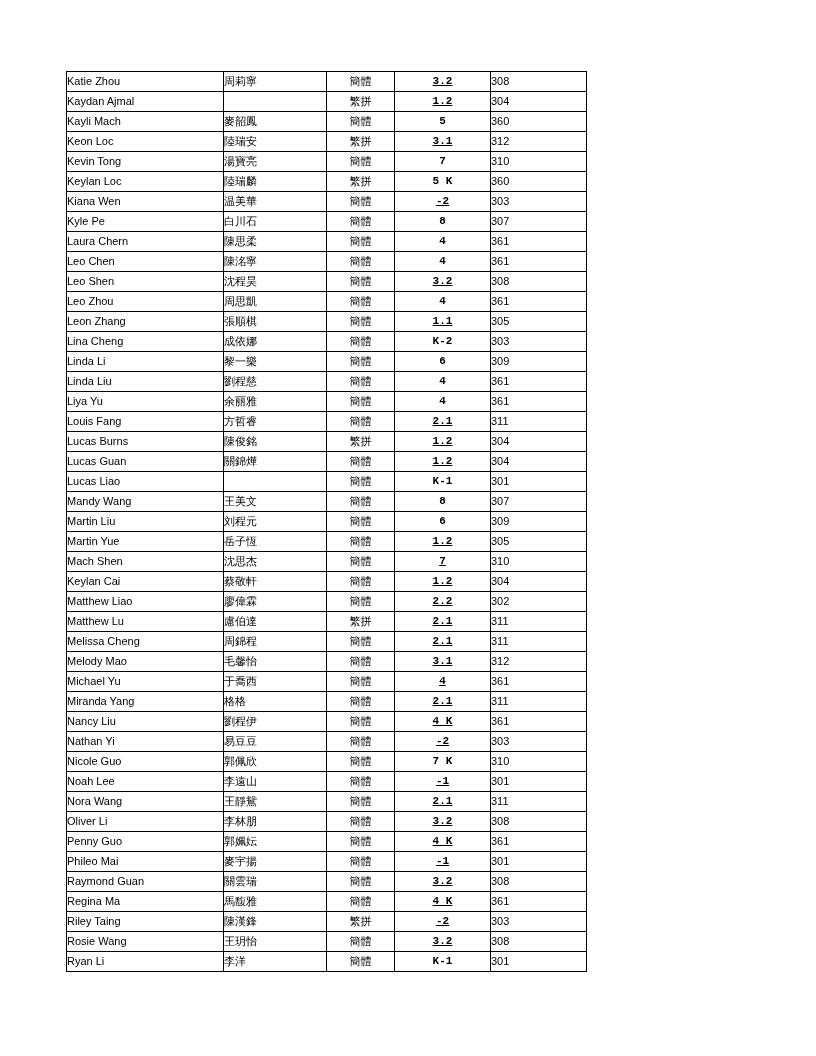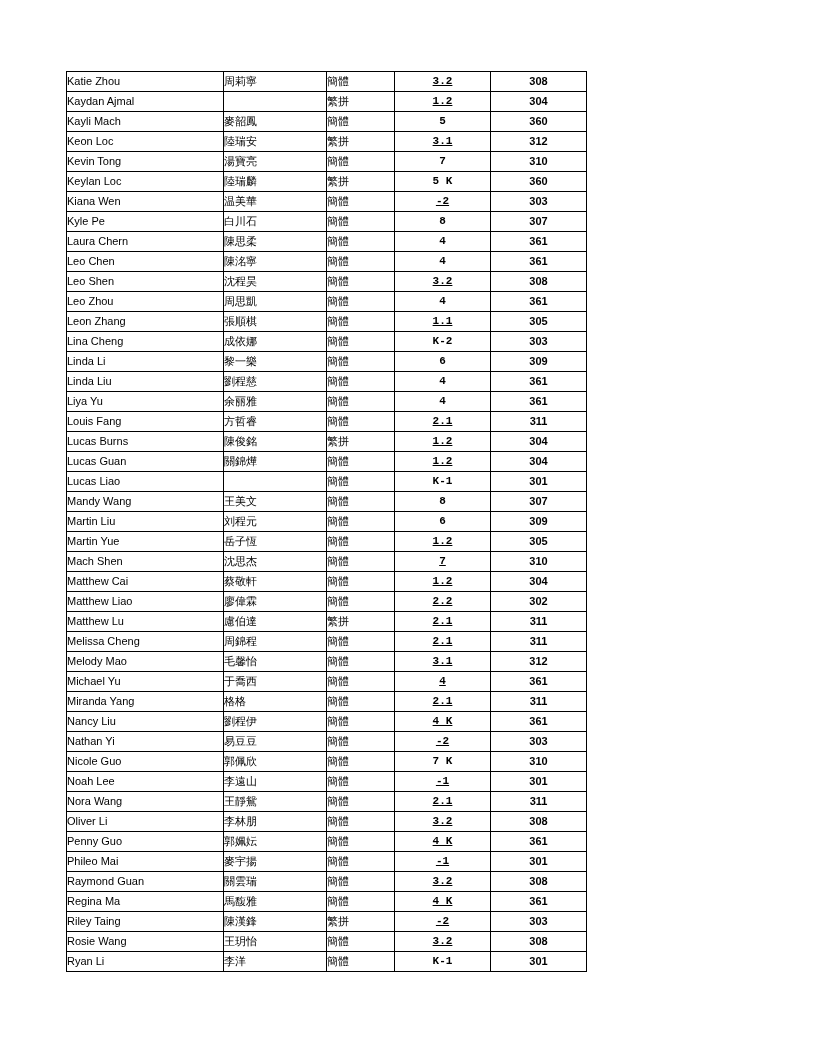--- a/index.html
+++ b/index.html
@@ -52,35 +52,36 @@
     margin-left: 46px;
   }
   td.cn {
     padding-left: 5px;
     font-family: "DejaVu Sans", sans-serif;
     font-size: 12.5px;
     color: #000000;
     margin-left: 40px;
   }
   td.type {
+    text-align: center;
     font-family: "DejaVu Sans", sans-serif;
     font-size: 11.5px;
     color: #000000;
   }
   td.level {
     text-align: center;
     font-size: 11px;
     font-weight: bold;
     color: #000000;
     font-family: Liberation Mono, monospace;
   }
   td.room {
-    text-align: center;
+    text-align: left;
     font-size: 11px;
-    font-weight: bold;
+    font-weight: normal;
     color: #000000;
   }
   .ul {
     text-decoration: underline;
   }
 </style>
 </head>
 <body>
 
 <div class="page">
@@ -263,21 +264,21 @@
             <td class="room">305</td>
           </tr>
           <tr>
             <td class="name">Mach Shen</td>
             <td class="cn">沈思杰</td>
             <td class="type">簡體</td>
             <td class="level"><span class="ul">7</span></td>
             <td class="room">310</td>
           </tr>
           <tr>
-            <td class="name">Matthew Cai</td>
+            <td class="name">Keylan Cai</td>
             <td class="cn">蔡敬軒</td>
             <td class="type">簡體</td>
             <td class="level"><span class="ul">1.2</span></td>
             <td class="room">304</td>
           </tr>
           <tr>
             <td class="name">Matthew Liao</td>
             <td class="cn">廖偉霖</td>
             <td class="type">簡體</td>
             <td class="level"><span class="ul">2.2</span></td>

